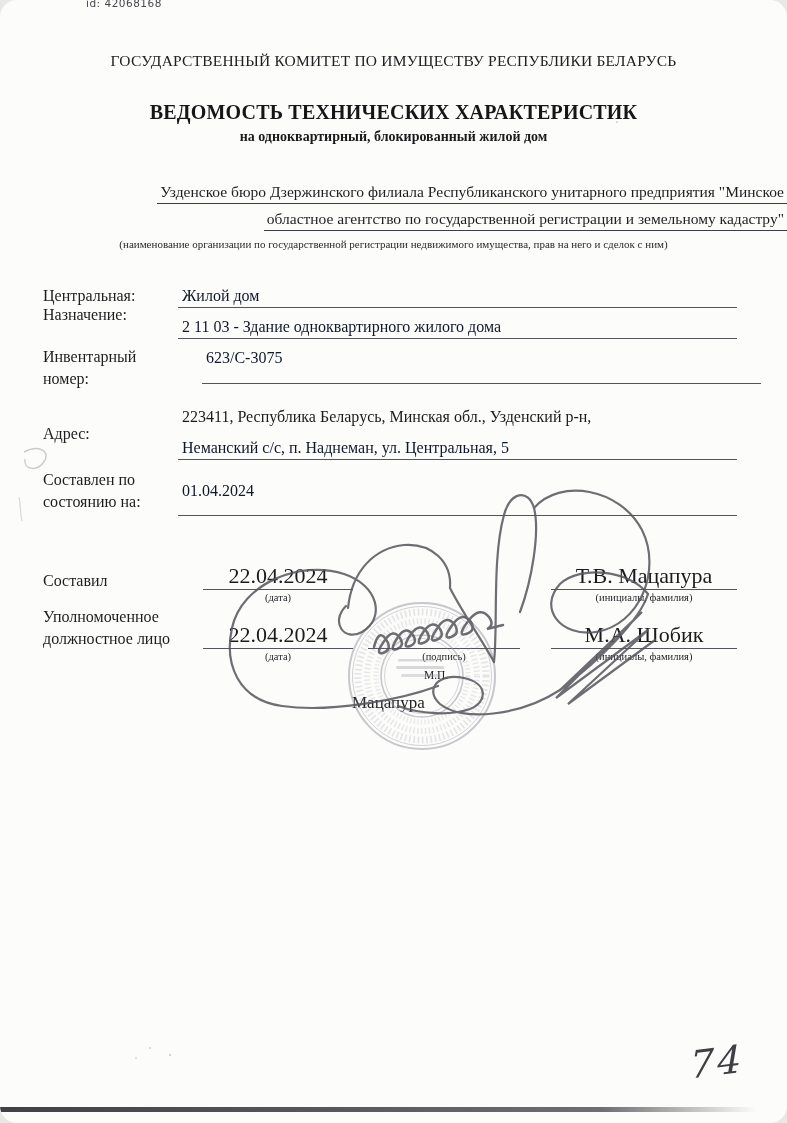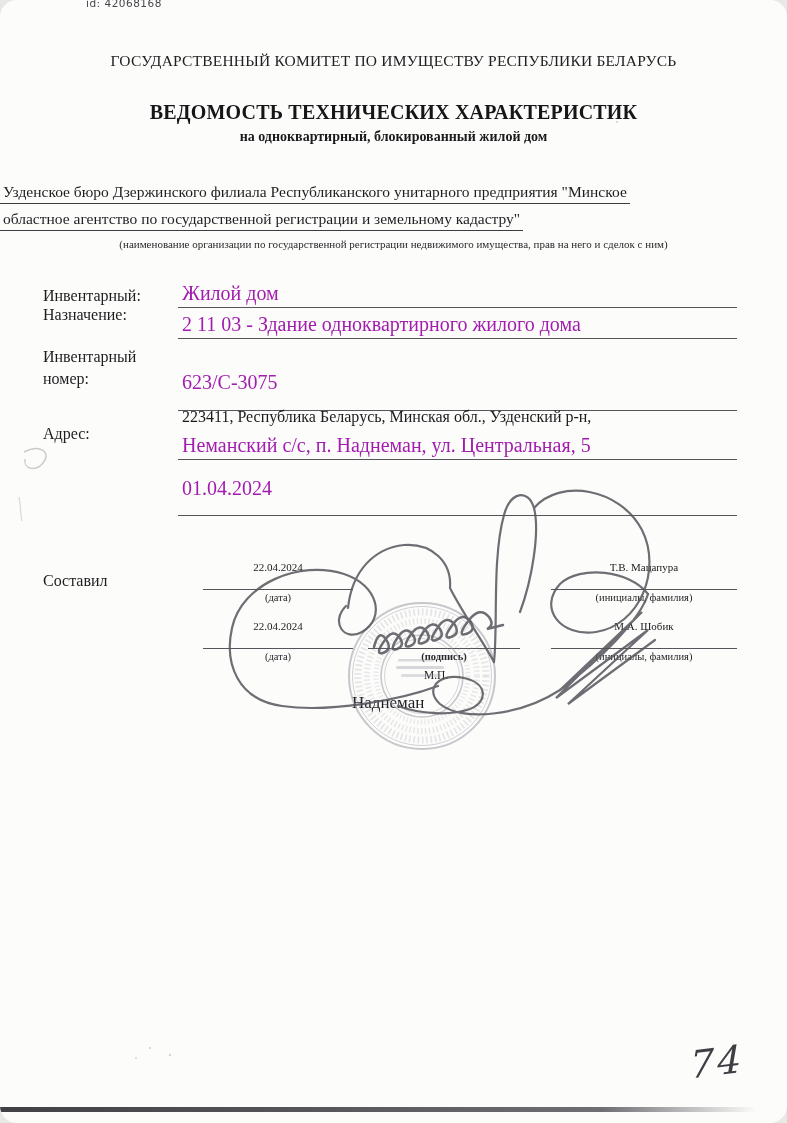--- a/index.html
+++ b/index.html
@@ -13,34 +13,34 @@
   
   .scanid-clip{position:absolute;top:0;left:86px;height:13px;overflow:hidden;}
   .scanid-clip span{display:block;margin-top:-3px;font-family:"DejaVu Sans",sans-serif;
     font-size:10.5px;color:#46464c;letter-spacing:.5px;}
   .committee{position:absolute;top:52px;left:0;width:100%;text-align:center;
     font-size:15.5px;letter-spacing:.2px;color:#212124;}
   .title{position:absolute;top:101px;left:0;width:100%;text-align:center;
     font-size:20px;font-weight:bold;letter-spacing:.2px;color:#161619;}
   .subtitle{position:absolute;top:129px;left:0;width:100%;text-align:center;
     font-size:14px;font-weight:bold;color:#1a1a1d;}
-  .orgline{position:absolute;left:0;width:100%;text-align:left;font-size:15.5px;color:#1e1e22;}
+  .orgline{position:absolute;left:0;width:100%;text-align:right;font-size:15.5px;color:#1e1e22;}
   .orgline .u{display:inline-block;border-bottom:1.5px solid #3c3c42;padding:0 3px 2px;}
   .orgcap{position:absolute;top:238px;left:0;width:100%;text-align:center;
     font-size:11px;color:#2a2a2e;}
   
   .flabel{position:absolute;left:43px;width:122px;font-size:16px;line-height:22px;color:#1d1d20;}
   .vline{position:absolute;left:178px;width:559px;border-bottom:1.6px solid #54545a;}
-  .vline .val{position:absolute;left:4px;bottom:2px;font-size:20px;white-space:nowrap;color:#a21caf;}
+  .vline .val{position:absolute;left:4px;bottom:2px;font-size:16px;white-space:nowrap;color:#0f172a;}
   .plaintext{position:absolute;left:182px;font-size:16px;white-space:nowrap;color:#1b1b1e;}
   
   .role{position:absolute;left:43px;width:168px;font-size:16px;line-height:22px;color:#1d1d20;}
   .sigline{position:absolute;border-bottom:1.6px solid #54545a;}
-  .sigline .val{position:absolute;left:0;right:0;bottom:16px;text-align:center;
-    font-size:11px;white-space:nowrap;color:#1b1b1e;}
+  .sigline .val{position:absolute;left:0;right:0;bottom:0;text-align:center;
+    font-size:22px;white-space:nowrap;color:#1b1b1e;}
   .smallcap{position:absolute;text-align:center;font-size:10.5px;color:#27272b;}
   .mp{position:absolute;left:424px;top:669px;font-size:11.5px;color:#222;}
   .marks{position:absolute;left:352px;top:693px;font-size:17px;color:#1d1d20;}
   
   .overlay{position:absolute;top:0;left:0;pointer-events:none;}
   .pagenum{position:absolute;left:690px;top:1040px;font-size:38px;font-style:italic;
     color:#3e3e44;letter-spacing:3px;transform:rotate(-7deg) skewX(-6deg);
     font-family:"DejaVu Serif",serif;}
   .scan-edge{position:absolute;top:1107px;left:0;width:772px;height:5px;
     background:linear-gradient(90deg,#404045 0%,#55555a 40%,#6e6e73 78%,rgba(130,130,136,0) 98%);}
@@ -59,68 +59,70 @@
   <div class="subtitle">на одноквартирный, блокированный жилой дом</div>
 
   <div class="orgline" style="top:183px;">
     <span class="u">Узденское бюро Дзержинского филиала Республиканского унитарного предприятия "Минское</span>
   </div>
   <div class="orgline" style="top:210px;">
     <span class="u">областное агентство по государственной регистрации и земельному кадастру"</span>
   </div>
   <div class="orgcap">(наименование организации по государственной регистрации недвижимого имущества, прав на него и сделок с ним)</div>
 
-  <div class="flabel" style="top:285px;">Инвентарный:</div>
+  <div class="flabel" style="top:285px;">Центральная:</div>
   <div class="vline" style="top:284px;height:23px;">
     <span class="val">Жилой дом</span>
   </div>
 
   <div class="flabel" style="top:304px;">Назначение:</div>
   <div class="vline" style="top:315px;height:23px;">
     <span class="val">2 11 03 - Здание одноквартирного жилого дома</span>
   </div>
 
   <div class="flabel" style="top:346px;">Инвентарный номер:</div>
-  <div class="vline" style="top:369px;height:41px;">
+  <div class="vline" style="top:342px;height:41px;margin-left:24px;">
     <span class="val" style="bottom:16px;">623/С-3075</span>
   </div>
 
   <div class="flabel" style="top:423px;">Адрес:</div>
   <div class="plaintext" style="top:408px;">223411, Республика Беларусь, Минская обл., Узденский р-н,</div>
   <div class="vline" style="top:436px;height:23px;">
     <span class="val">Неманский с/с, п. Наднеман, ул. Центральная, 5</span>
   </div>
 
+  <div class="flabel" style="top:469px;">Составлен по состоянию на:</div>
   <div class="vline" style="top:473px;height:42px;">
     <span class="val" style="bottom:15px;">01.04.2024</span>
   </div>
 
   <div class="role" style="top:570px;">Составил</div>
   <div class="sigline" style="left:203px;width:150px;top:567px;height:22px;">
     <span class="val">22.04.2024</span>
   </div>
   <div class="smallcap" style="left:203px;width:150px;top:592px;">(дата)</div>
   <div class="sigline" style="left:551px;width:186px;top:567px;height:22px;">
     <span class="val">Т.В. Мацапура</span>
   </div>
   <div class="smallcap" style="left:551px;width:186px;top:592px;">(инициалы, фамилия)</div>
 
+  <div class="role" style="top:606px;">Уполномоченное должностное лицо</div>
   <div class="sigline" style="left:203px;width:150px;top:626px;height:22px;">
     <span class="val">22.04.2024</span>
   </div>
   <div class="smallcap" style="left:203px;width:150px;top:651px;">(дата)</div>
   <div class="sigline" style="left:368px;width:152px;top:626px;height:22px;"></div>
-  <div class="smallcap" style="left:368px;width:152px;top:651px;font-weight:bold;">(подпись)</div>
+  <div class="smallcap" style="left:368px;width:152px;top:651px;">(подпись)</div>
   <div class="sigline" style="left:551px;width:186px;top:626px;height:22px;">
     <span class="val">М.А. Шобик</span>
   </div>
   <div class="smallcap" style="left:551px;width:186px;top:651px;">(инициалы, фамилия)</div>
 
   <div class="mp">М.П.</div>
-  <div class="marks">Наднеман</div>
+  <div class="marks">Мацапура</div>
 
   <svg class="overlay" width="787" height="1123" viewBox="0 0 787 1123">
 
     <g fill="none" stroke="#9292a0">
       <circle cx="422" cy="676" r="73" stroke-width="2" opacity="0.5"></circle>
       <circle cx="422" cy="676" r="69.5" stroke-width="0.9" opacity="0.45"></circle>
       <circle cx="422" cy="676" r="41" stroke-width="1.6" opacity="0.5"></circle>
       <circle cx="422" cy="676" r="37.5" stroke-width="0.9" opacity="0.42"></circle>
       <circle cx="422" cy="676" r="64" stroke-width="7" stroke-dasharray="1.6 2.7" opacity="0.22"></circle>
       <circle cx="422" cy="676" r="55" stroke-width="6" stroke-dasharray="1.4 2.5" opacity="0.2"></circle>

